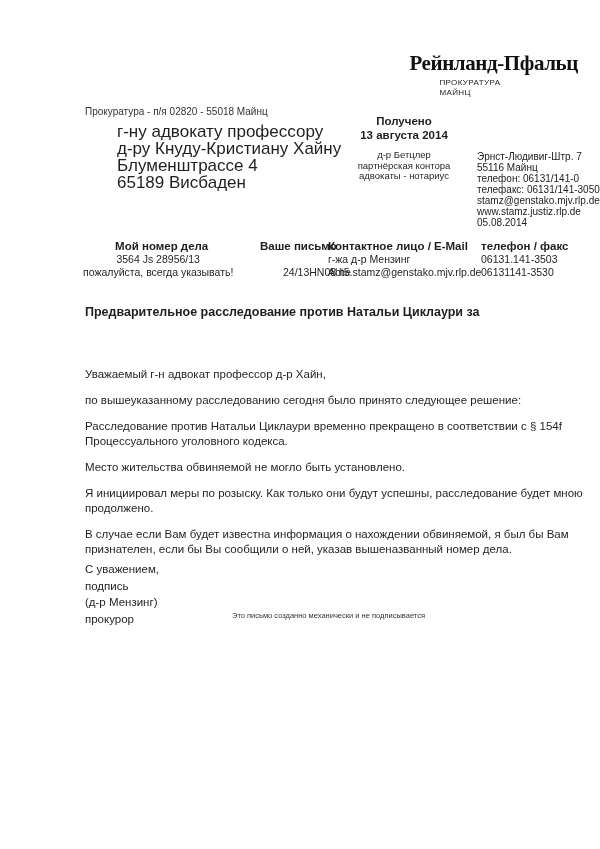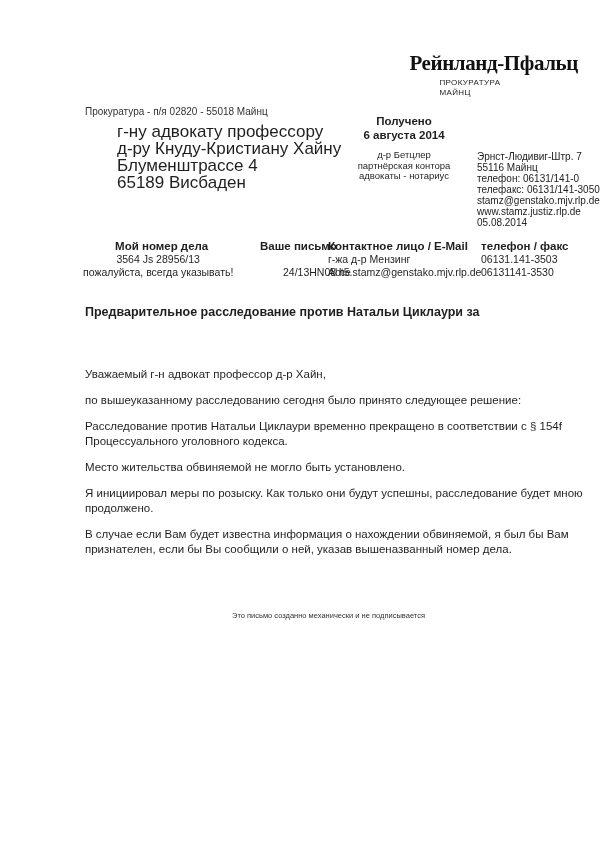--- a/index.html
+++ b/index.html
@@ -69,21 +69,21 @@
 
   <div class="recipient">
     <div>г-ну адвокату профессору</div>
     <div>д-ру Кнуду-Кристиану Хайну</div>
     <div>Блуменштрассе 4</div>
     <div>65189 Висбаден</div>
   </div>
 
   <div class="received">
     <div class="big">Получено</div>
-    <div class="big">6 августа 2014</div>
+    <div class="big">13 августа 2014</div>
     <div class="small-block">
       <div>д-р Бетцлер</div>
       <div>партнёрская контора</div>
       <div>адвокаты - нотариус</div>
     </div>
   </div>
 
   <div class="contact">
     <div>Эрнст-Людивиг-Штр. 7</div>
     <div>55116 Майнц</div>
@@ -134,16 +134,22 @@
       <div class="ln">Я инициировал меры по розыску. Как только они будут успешны, расследование будет мною</div>
       <div class="ln">продолжено.</div>
     <p></p>
     <p>
       </p>
       <div class="ln">В случае если Вам будет известна информация о нахождении обвиняемой, я был бы Вам</div>
       <div class="ln">признателен, если бы Вы сообщили о ней, указав вышеназванный номер дела.</div>
     <p></p>
   </div>
 
+  <div class="closing">
+    <div>С уважением,</div>
+    <div>подпись</div>
+    <div>(д-р Мензинг)</div>
+    <div>прокурор</div>
+  </div>
 
   <div class="fine-print">Это письмо созданно механически и не подписывается</div>
 
 </div>
 
 </body></html>

